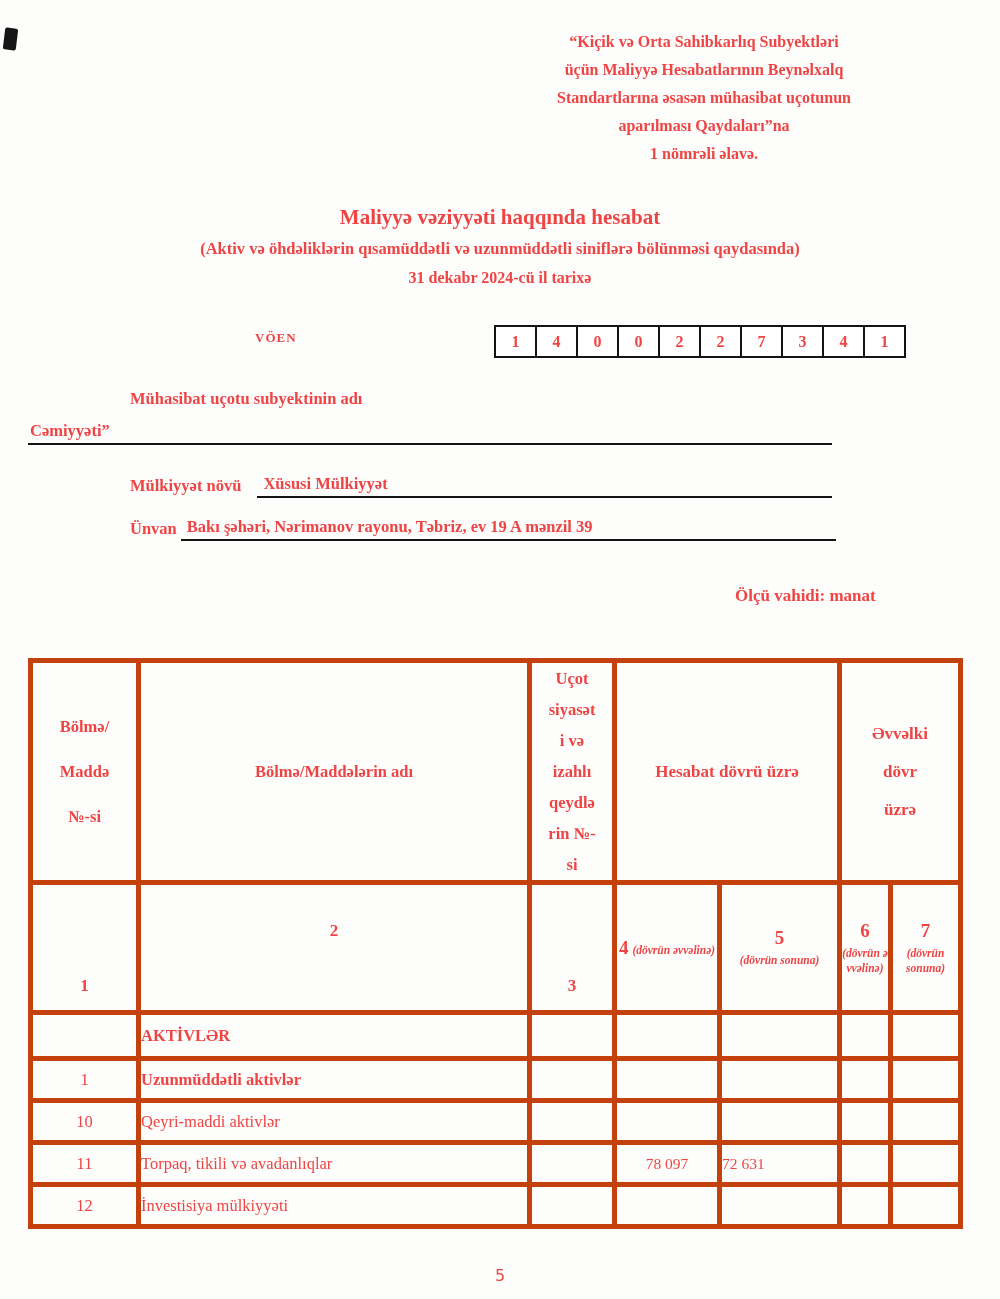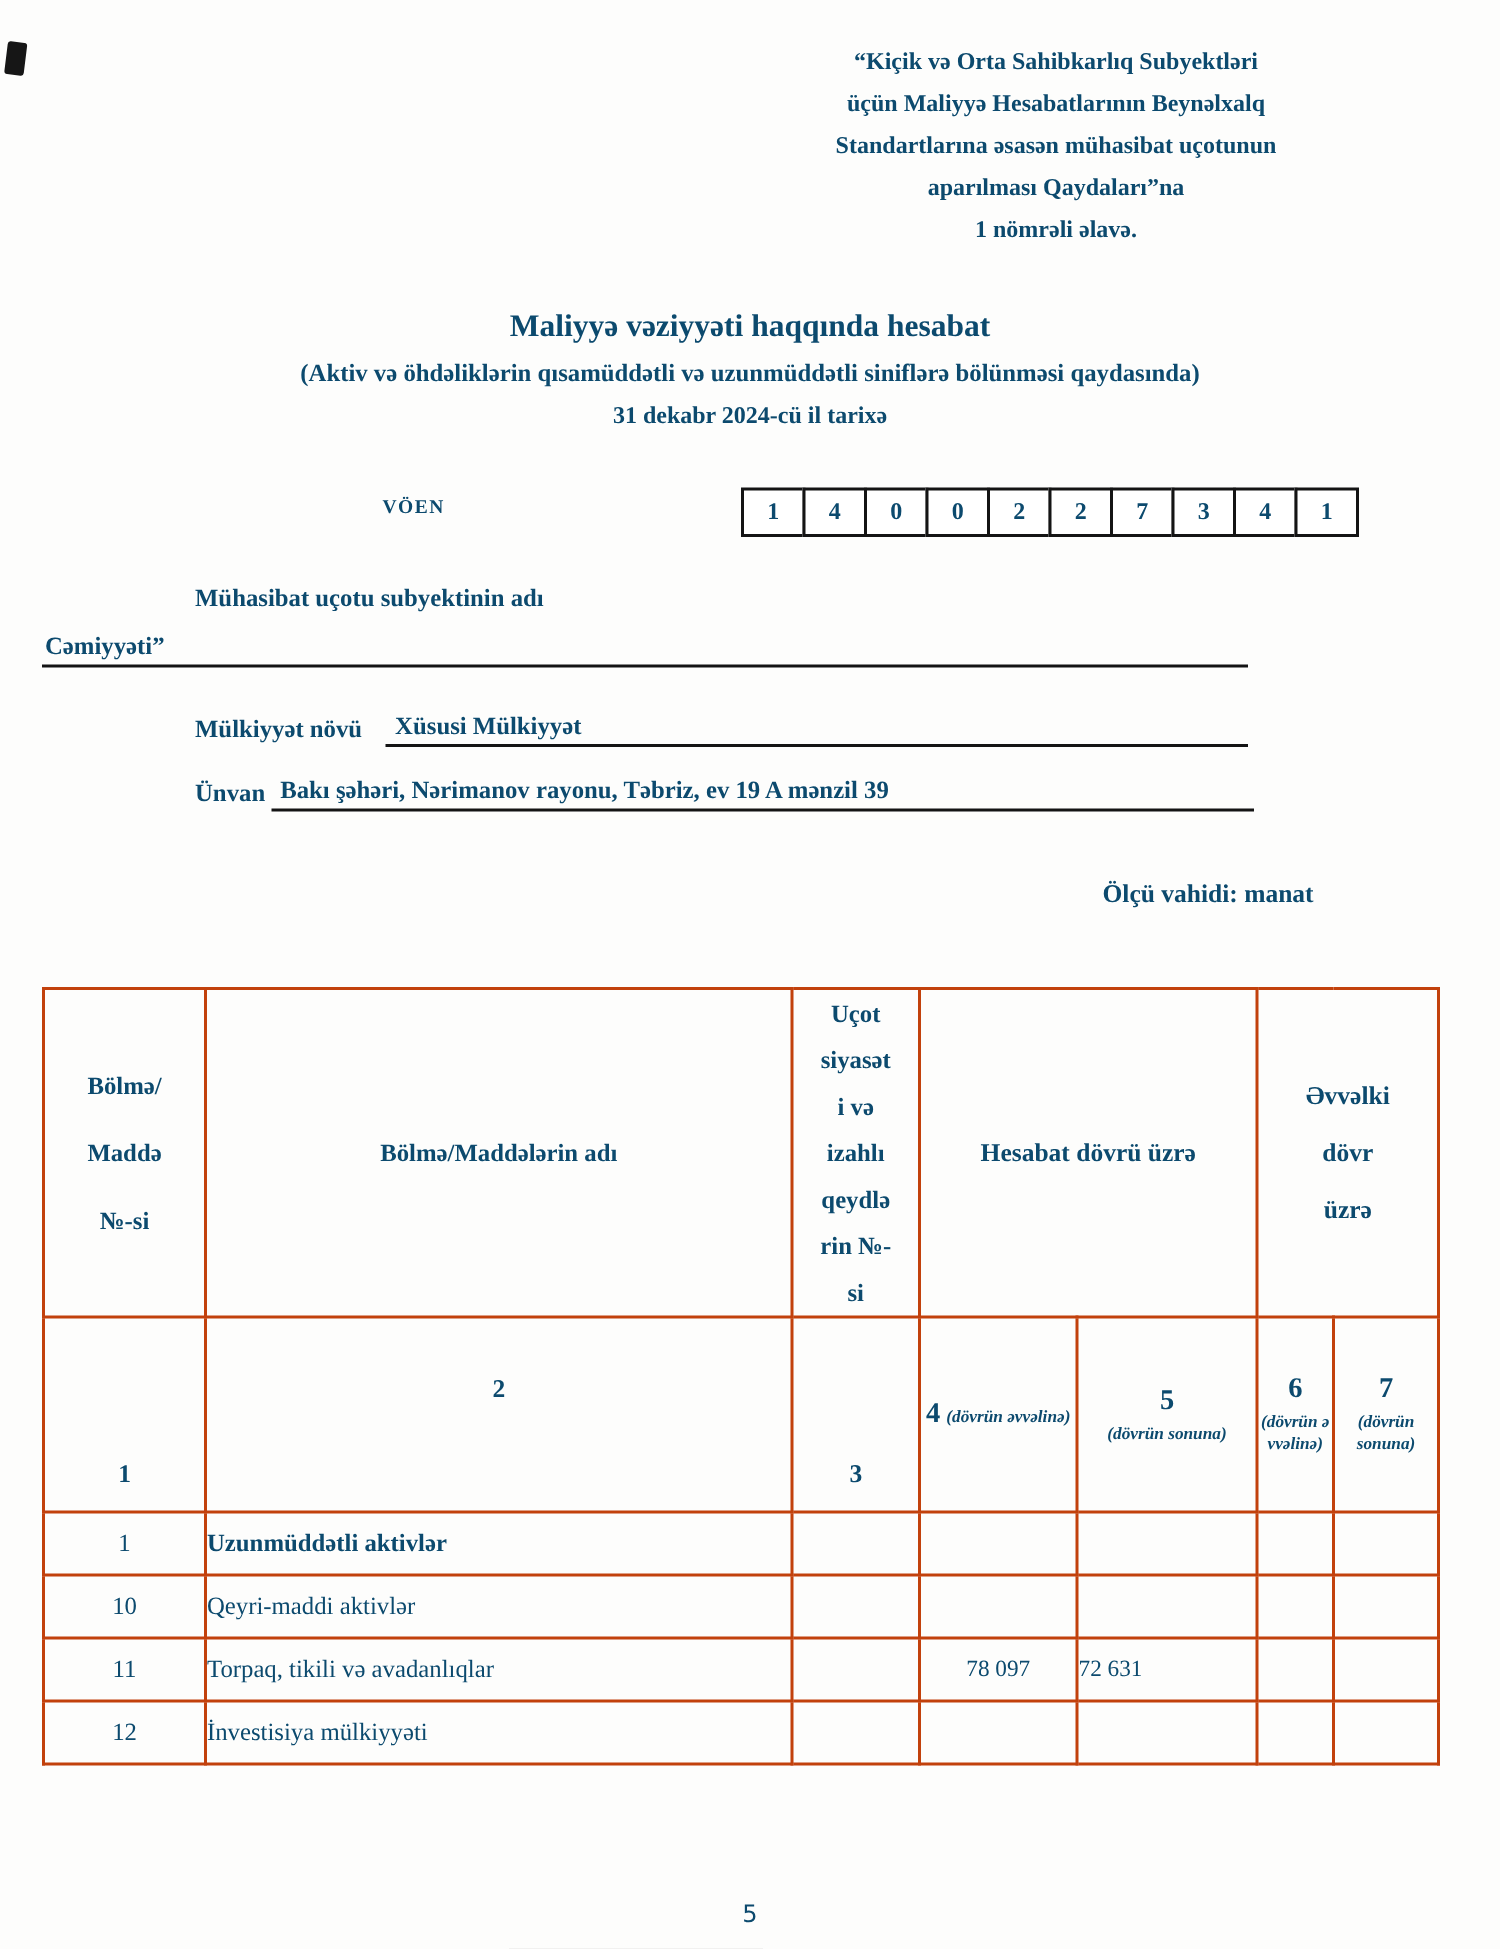--- a/index.html
+++ b/index.html
@@ -1,18 +1,18 @@
 <!DOCTYPE html>
 <html><head>
 <meta charset="utf-8">
 <style>
   html,body{margin:0;padding:0;background:#e8e8e8;}
   .page{
     position:relative;width:1000px;height:1299px;background:#fdfdfc;
-    font-family:"Liberation Serif","DejaVu Serif",serif;color:#0c4a6e;
+    font-family:"Liberation Serif","DejaVu Serif",serif;color:#ef4444;
     overflow:hidden;margin:0 auto;
   }
   .ink-mark{position:absolute;left:4px;top:28px;width:13px;height:22px;background:#161616;border-radius:2px;transform:rotate(7deg);}
   
   .top-note{position:absolute;left:498px;top:28px;width:412px;text-align:center;
     font-weight:bold;font-size:16px;line-height:28px;}
   
   .title-block{position:absolute;left:30px;top:202px;width:940px;text-align:center;}
   .title{font-size:21px;font-weight:bold;line-height:30px;}
   .subtitle{font-size:16.5px;font-weight:bold;line-height:26px;margin-top:4px;}
@@ -30,21 +30,21 @@
   .row-subject{left:130px;top:389px;width:702px;}
   .row-subject2{left:28px;top:421px;width:804px;}
   .row-subject2 .field-value{padding-left:2px;}
   .row-ownership{left:130px;top:474px;width:702px;}
   .row-ownership .field-label{margin-right:16px;}
   .row-address{left:130px;top:517px;width:706px;}
   .row-address .field-label{margin-right:4px;}
   .unit-note{position:absolute;left:735px;top:586px;font-size:17px;font-weight:bold;}
   
   table.report{position:absolute;left:28px;top:658px;width:930px;border-collapse:collapse;table-layout:fixed;background:#fdfdfc;}
-  table.report td{border:2px solid #c2410c;padding:0;vertical-align:middle;overflow:hidden;}
+  table.report td{border:5px solid #c2410c;padding:0;vertical-align:middle;overflow:hidden;}
   .hdr{font-weight:bold;font-size:16.5px;}
   .row-a{height:218px;}
   .row-b{height:130px;}
   .row-a td{vertical-align:top;}
   .h-col1{text-align:center;white-space:pre-line;line-height:45px;padding-top:8px;}
   .h-col2{text-align:center;padding-top:10px;}
   .h-col3{text-align:center;white-space:pre-line;line-height:31px;padding-top:8px;}
   .h-group{text-align:center;padding-top:10px;font-size:17px;}
   .h-prev{text-align:center;white-space:pre-line;line-height:38px;padding-top:8px;font-size:17px;}
   .row-b .nb{text-align:center;font-weight:bold;font-size:17px;}
@@ -164,20 +164,29 @@
         <td class="numcell c6 vm">
           <span class="num">6</span>
           <span class="note blk">(dövrün əvvəlinə)</span>
         </td>
         <td class="numcell vm">
           <span class="num">7</span>
           <span class="note blk">(dövrün sonuna)</span>
         </td>
       </tr>
 
+      <tr class="dr dr-first">
+        <td class="c-no"></td>
+        <td class="c-name name-bold">AKTİVLƏR</td>
+        <td></td>
+        <td class="c-v4"></td>
+        <td class="c-v5"></td>
+        <td></td>
+        <td></td>
+      </tr>
       <tr class="dr">
         <td class="c-no">1</td>
         <td class="c-name name-bold">Uzunmüddətli aktivlər</td>
         <td></td>
         <td class="c-v4"></td>
         <td class="c-v5"></td>
         <td></td>
         <td></td>
       </tr>
       <tr class="dr">

